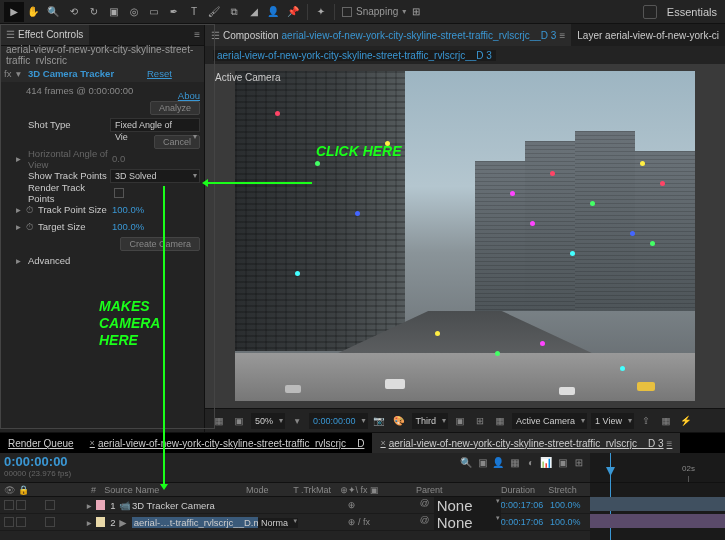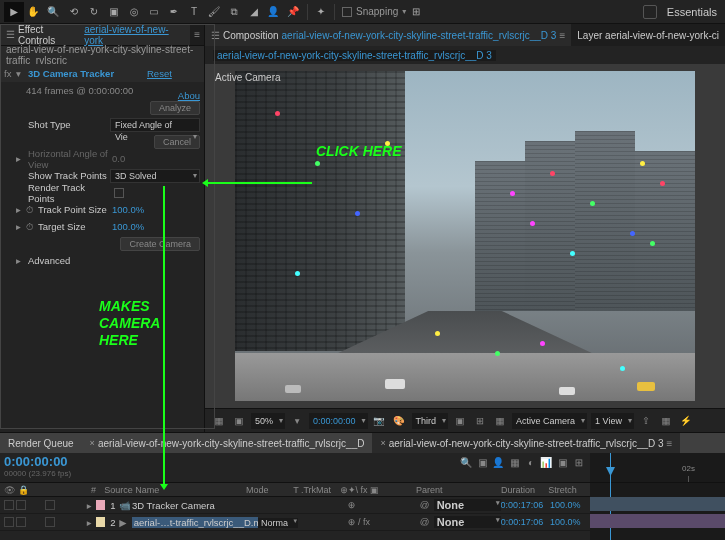--- a/index.html
+++ b/index.html
@@ -82,21 +82,21 @@
 .tp-c { background:#44ffff; }
 .tp-m { background:#ff44ff; }
 
 .viewer-toolbar { height:24px; background:#232323; display:flex; align-items:center; padding:0 6px; gap:4px; font-size:9.5px; border-top:1px solid #111; }
 .vt-btn { width:16px; height:16px; display:flex; align-items:center; justify-content:center; color:#888; cursor:pointer; }
 .vt-drop { background:#1a1a1a; padding:0 12px 0 4px; height:16px; line-height:16px; cursor:pointer; position:relative; font-size:9px; }
 .vt-drop::after { content:'▾'; position:absolute; right:2px; font-size:8px; color:#888; }
 
 
 .timeline { height:108px; background:#1d1d1d; border-top:1px solid #111; }
-.tl-tabs { height:20px; display:flex; align-items:center; background:#404040; font-size:10px; }
+.tl-tabs { height:20px; display:flex; align-items:center; background:#000000; font-size:10px;text-decoration:underline; }
 .tl-tabs .tab { padding:0 8px; height:100%; display:flex; align-items:center; cursor:pointer; gap:3px; white-space:nowrap; }
 .tl-tabs .tab.active { background:#2a2a2a; }
 .tl-tabs .close { color:#999; font-size:9px; cursor:pointer; }
 
 .tl-body { display:flex; height:88px; }
 .tl-left { width:590px; background:#232323; }
 .tl-right { flex:1; background:#1a1a1a; position:relative; }
 
 .tl-header { height:30px; display:flex; align-items:flex-start; padding:2px 4px; border-bottom:1px solid #111; }
 .tl-time { color:#3a97d4; font-size:13px; font-weight:bold; line-height:14px; }
@@ -124,21 +124,21 @@
 .tl-layer .ic { width:14px; color:#888; }
 .tl-layer .lname { width:140px; overflow:hidden; white-space:nowrap; }
 .tl-layer .lname.sel { background:#3a5a7a; padding:0 2px; }
 .tl-layer .mode { width:50px; }
 .tl-layer .mode .drop { background:#1a1a1a; padding:0 10px 0 3px; font-size:9px; position:relative; cursor:pointer; }
 .tl-layer .mode .drop::after { content:'▾'; position:absolute; right:1px; font-size:7px; color:#888; }
 .tl-layer .trk { width:50px; }
 .tl-layer .sw { width:80px; display:flex; gap:4px; color:#888; font-size:9px; }
 .tl-layer .parent { width:90px; display:flex; gap:2px; }
 .tl-layer .parent .pb { width:12px; color:#888; cursor:pointer; }
-.tl-layer .parent .drop { background:#1a1a1a; padding:0 10px 0 3px; font-size:11px; position:relative; cursor:pointer; flex:1;font-weight:bold; }
+.tl-layer .parent .drop { background:#1a1a1a; padding:0 10px 0 3px; font-size:15px; position:relative; cursor:pointer; flex:1; }
 .tl-layer .parent .drop::after { content:'▾'; position:absolute; right:1px; font-size:7px; color:#888; }
 .tl-layer .dur { width:55px; color:#3a97d4; font-size:9px; cursor:pointer; }
 .tl-layer .str { width:40px; color:#3a97d4; font-size:9px; cursor:pointer; }
 
 .ruler { height:30px; border-bottom:1px solid #111; position:relative; font-size:8px; color:#888; }
 .ruler .mark { position:absolute; bottom:0; width:1px; height:6px; background:#555; }
 .ruler .mark.lbl::after { content:attr(data-t); position:absolute; top:-12px; left:-6px; white-space:nowrap; }
 .playhead { position:absolute; top:0; left:20px; width:1px; height:100%; background:#3a97d4; }
 .playhead::before { content:''; position:absolute; top:14px; left:-4px; width:9px; height:9px; background:#3a97d4; clip-path:polygon(0 0,100% 0,50% 100%); }
 .bar { position:absolute; height:14px; background:#4a5a6a; left:0; right:0; }
@@ -187,21 +187,20 @@
   </div>
 </div>
 
 <div class="main">
 
   <div class="ec-panel">
     <div class="panel-tabs">
       <div class="tab active">
         <span style="color:#888">☰</span>
         <span>Effect Controls</span>
-        <span class="link">aerial-view-of-new-york</span>
       </div>
       <div class="menu">≡</div>
     </div>
     <div class="subheader">
         <span>aerial-view-of-new-york-city-skyline-street-traffic_rvlscrjc</span>
       </div>
 
     <div class="ec-tracker">
       <div class="ec-row titlebar">
         <span class="fxicon">fx</span>

